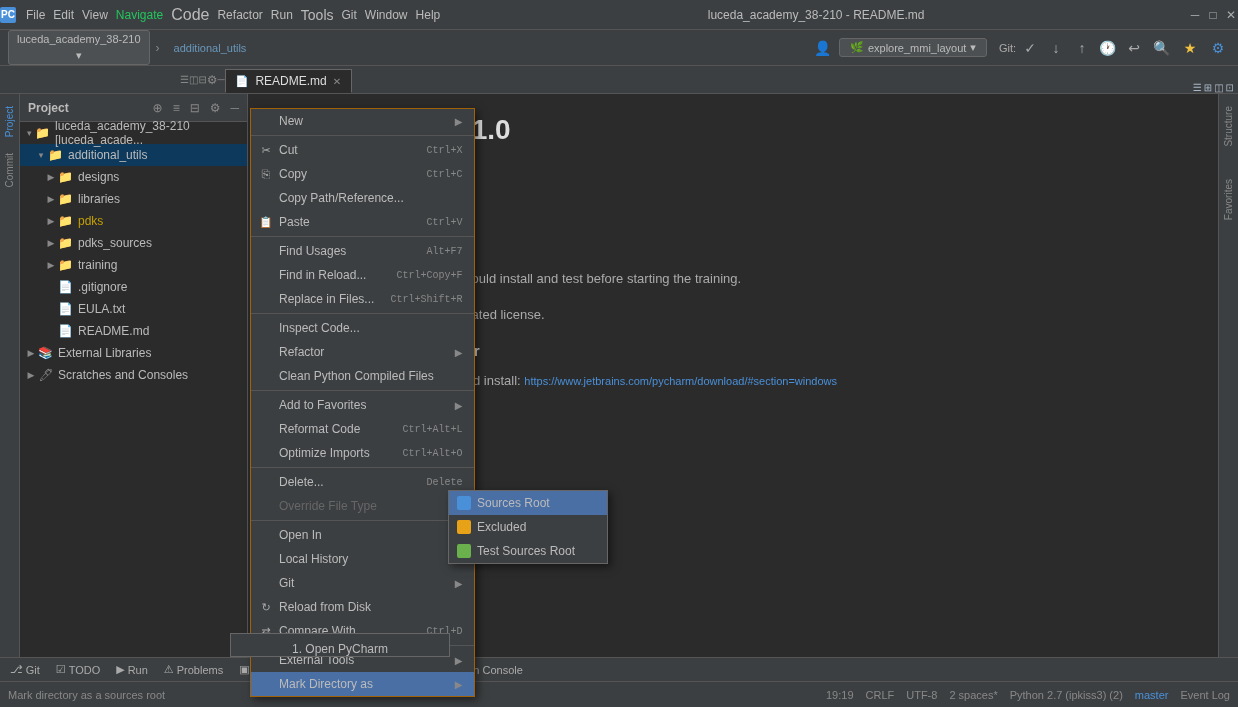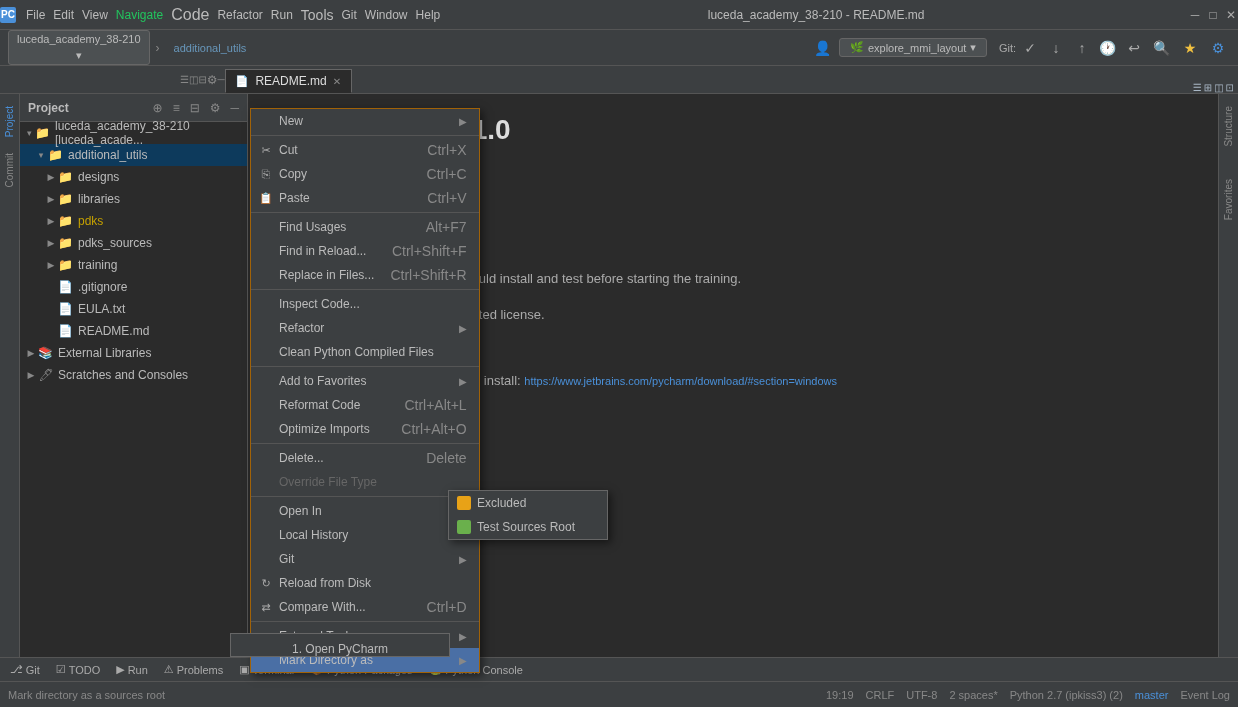--- a/index.html
+++ b/index.html
@@ -194,21 +194,21 @@
       align-items: center;
       padding: 3px 12px 3px 28px;
       cursor: pointer;
       height: 24px;
       position: relative;
       white-space: nowrap;
     }
     .ctx-item.highlighted { background: #4a6fa5; }
     .ctx-item .ctx-label { flex: 1; color: #bbb; font-size: 12px; }
     .ctx-item .ctx-label.dimmed { color: #666; }
-    .ctx-item .ctx-shortcut { color: #888; font-size: 14px; margin-left: 16px; }
+    .ctx-item .ctx-shortcut { color: #888; font-size: 10px; margin-left: 16px; font-family: Liberation Mono, monospace; }
     .ctx-item .ctx-arrow { color: #888; margin-left: 4px; font-size: 10px; }
     .ctx-item .ctx-icon {
       position: absolute; left: 8px;
       width: 14px; height: 14px;
       display: flex; align-items: center; justify-content: center;
       font-size: 11px; color: #aaa;
     }
 
     
     #submenu-mark {
@@ -523,36 +523,39 @@
       <span class="ctx-label">Cut</span>
       <span class="ctx-shortcut">Ctrl+X</span>
     </div>
 
     <div class="ctx-item">
       <span class="ctx-icon">⎘</span>
       <span class="ctx-label">Copy</span>
       <span class="ctx-shortcut">Ctrl+C</span>
     </div>
 
+    <div class="ctx-item">
+      <span class="ctx-label">Copy Path/Reference...</span>
+    </div>
 
     <div class="ctx-item">
       <span class="ctx-icon">📋</span>
       <span class="ctx-label">Paste</span>
       <span class="ctx-shortcut">Ctrl+V</span>
     </div>
     <div class="menu-separator"></div>
 
     <div class="ctx-item">
       <span class="ctx-label">Find Usages</span>
       <span class="ctx-shortcut">Alt+F7</span>
     </div>
 
     <div class="ctx-item">
       <span class="ctx-label">Find in Reload...</span>
-      <span class="ctx-shortcut">Ctrl+Shift+F</span>
+      <span class="ctx-shortcut">Ctrl+Copy+F</span>
     </div>
 
     <div class="ctx-item">
       <span class="ctx-label">Replace in Files...</span>
       <span class="ctx-shortcut">Ctrl+Shift+R</span>
     </div>
     <div class="menu-separator"></div>
 
     <div class="ctx-item">
       <span class="ctx-label">Inspect Code...</span>
@@ -631,20 +634,24 @@
       <span class="ctx-arrow">▶</span>
     </div>
   </div>
 
   <div class="open-pycharm-bar">
     <span>1. Open PyCharm</span>
   </div>
 
   <div id="submenu-mark">
 
+    <div class="submenu-item highlighted">
+      <div class="submenu-icon" style="background:#4a90d9;"></div>
+      <span class="submenu-label">Sources Root</span>
+    </div>
 
     <div class="submenu-item">
       <div class="submenu-icon" style="background:#e8a217;"></div>
       <span class="submenu-label">Excluded</span>
     </div>
 
     <div class="submenu-item">
       <div class="submenu-icon" style="background:#6ab04c;"></div>
       <span class="submenu-label">Test Sources Root</span>
     </div>

